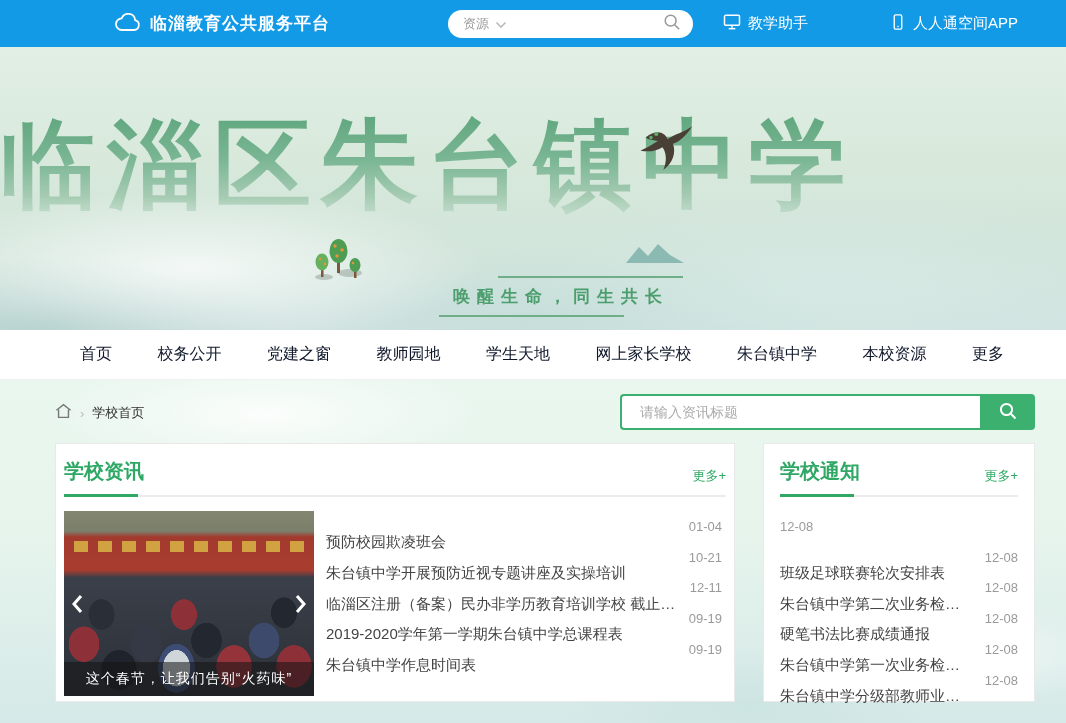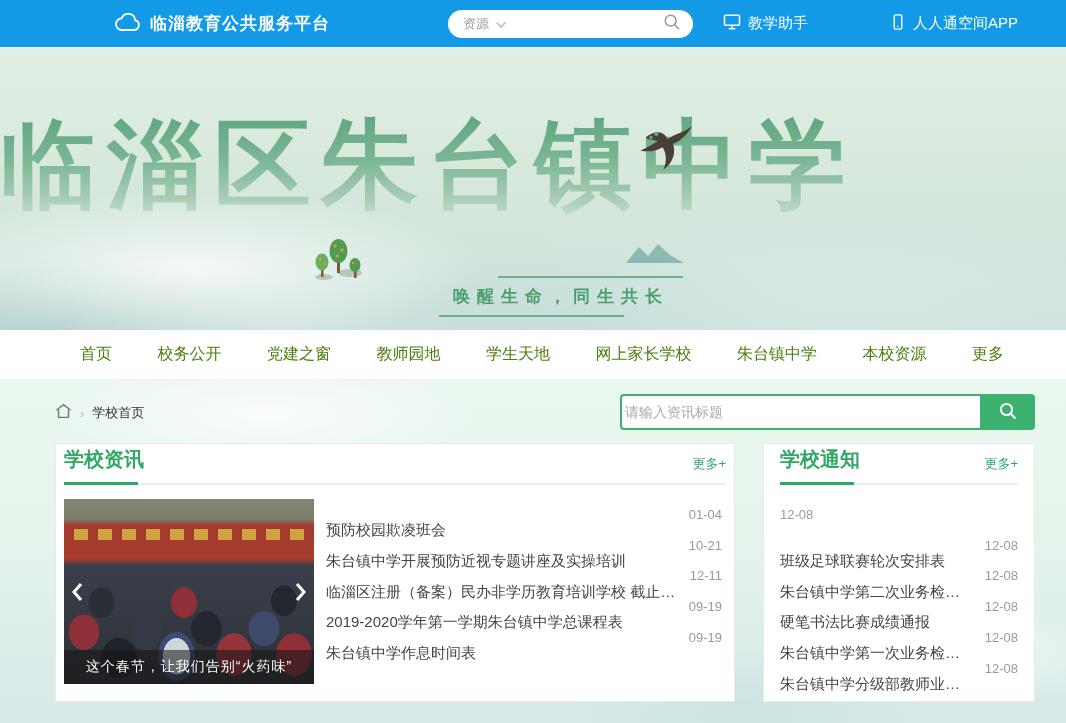--- a/index.html
+++ b/index.html
@@ -34,45 +34,45 @@
   .tagline { position:relative; display:inline-block; color:#4d9e6e; font-size:17px; font-weight:bold; letter-spacing:7px; padding:9px 0; }
   .tagline::before { content:""; position:absolute; top:0; right:-14px; width:185px; height:2px; background:#6fae88; }
   .tagline::after  { content:""; position:absolute; bottom:0; left:-14px;  width:185px; height:2px; background:#6fae88; }
   .swallow { position:absolute; left:637px; top:78px; }
   .trees { position:absolute; left:312px; top:186px; }
   .mountains { position:absolute; left:626px; top:196px; opacity:.85; }
 
   
   .nav { position:absolute; left:0; top:330px; width:1066px; height:50px; background:#fff; border-bottom:1px solid #f1f1f1; }
   .nav-inner { height:100%; display:flex; align-items:center; justify-content:space-between; padding:0 62px 0 80px; }
-  .nav-item { font-size:16px; color:#4d7c0f; cursor:pointer; text-decoration:none; }
+  .nav-item { font-size:16px; color:#0f172a; cursor:pointer; text-decoration:none; }
 
   
   .content { position:absolute; left:0; top:380px; width:1066px; height:343px;
     background:linear-gradient(180deg,#eaf7ef 0%,#e6f4ec 45%,#ddeeea 75%,#d5e9e8 100%); }
   .content::before { content:""; position:absolute; inset:0;
     background:
       radial-gradient(300px 80px at 25% 10%, rgba(255,255,255,.8), transparent 70%),
       radial-gradient(260px 90px at 70% 95%, rgba(197,224,222,.6), transparent 70%),
       radial-gradient(220px 70px at 92% 80%, rgba(255,255,255,.5), transparent 70%); }
 
   
   .crumb-row { position:absolute; left:55px; top:403px; display:flex; align-items:center; gap:8px; }
   .crumb-sep { color:#bbb; font-size:13px; }
   .crumb-current { color:#333; font-size:13px; }
   .title-search { position:absolute; left:620px; top:394px; display:flex; }
-  .title-search input { width:360px; height:36px; border:2px solid #3bb06f; border-right:none; border-radius:4px 0 0 4px; padding:0 3px; font-size:14px; color:#333; outline:none; background:#fff; }
+  .title-search input { width:360px; height:36px; border:2px solid #3bb06f; border-right:none; border-radius:4px 0 0 4px; padding:0 18px; font-size:14px; color:#333; outline:none; background:#fff; }
   .title-search input::placeholder { color:#aaa; }
   .title-search button { width:55px; height:36px; background:#3bb06f; border:none; border-radius:0 4px 4px 0; cursor:pointer; display:flex; align-items:center; justify-content:center; }
 
   
   .card { position:absolute; top:443px; background:#fff; border:1px solid #e9e9e9; }
   .card-news { left:55px; width:680px; height:259px; padding:0 8px; }
   .card-notice { left:763px; width:272px; height:259px; padding:0 16px; }
-  .card-head { display:flex; align-items:flex-end; justify-content:space-between; padding-top:2px; }
+  .card-head { display:flex; align-items:flex-end; justify-content:space-between; padding-top:14px; }
   .card-title { font-size:20px; color:#2fa865; font-weight:600; }
   .card-more { font-size:13px; color:#2fa865; cursor:pointer; text-decoration:none; }
   .rule { position:relative; height:2px; background:#ececec; margin-top:10px; }
   .rule::before { content:""; position:absolute; left:0; top:-1px; width:74px; height:3px; background:#2fa865; }
 
   .news-body { display:flex; margin-top:14px; gap:12px; }
 
   
   .carousel { position:relative; width:250px; height:185px; overflow:hidden; background:#444; flex:none; cursor:pointer; }
   .photo { position:absolute; inset:0;

